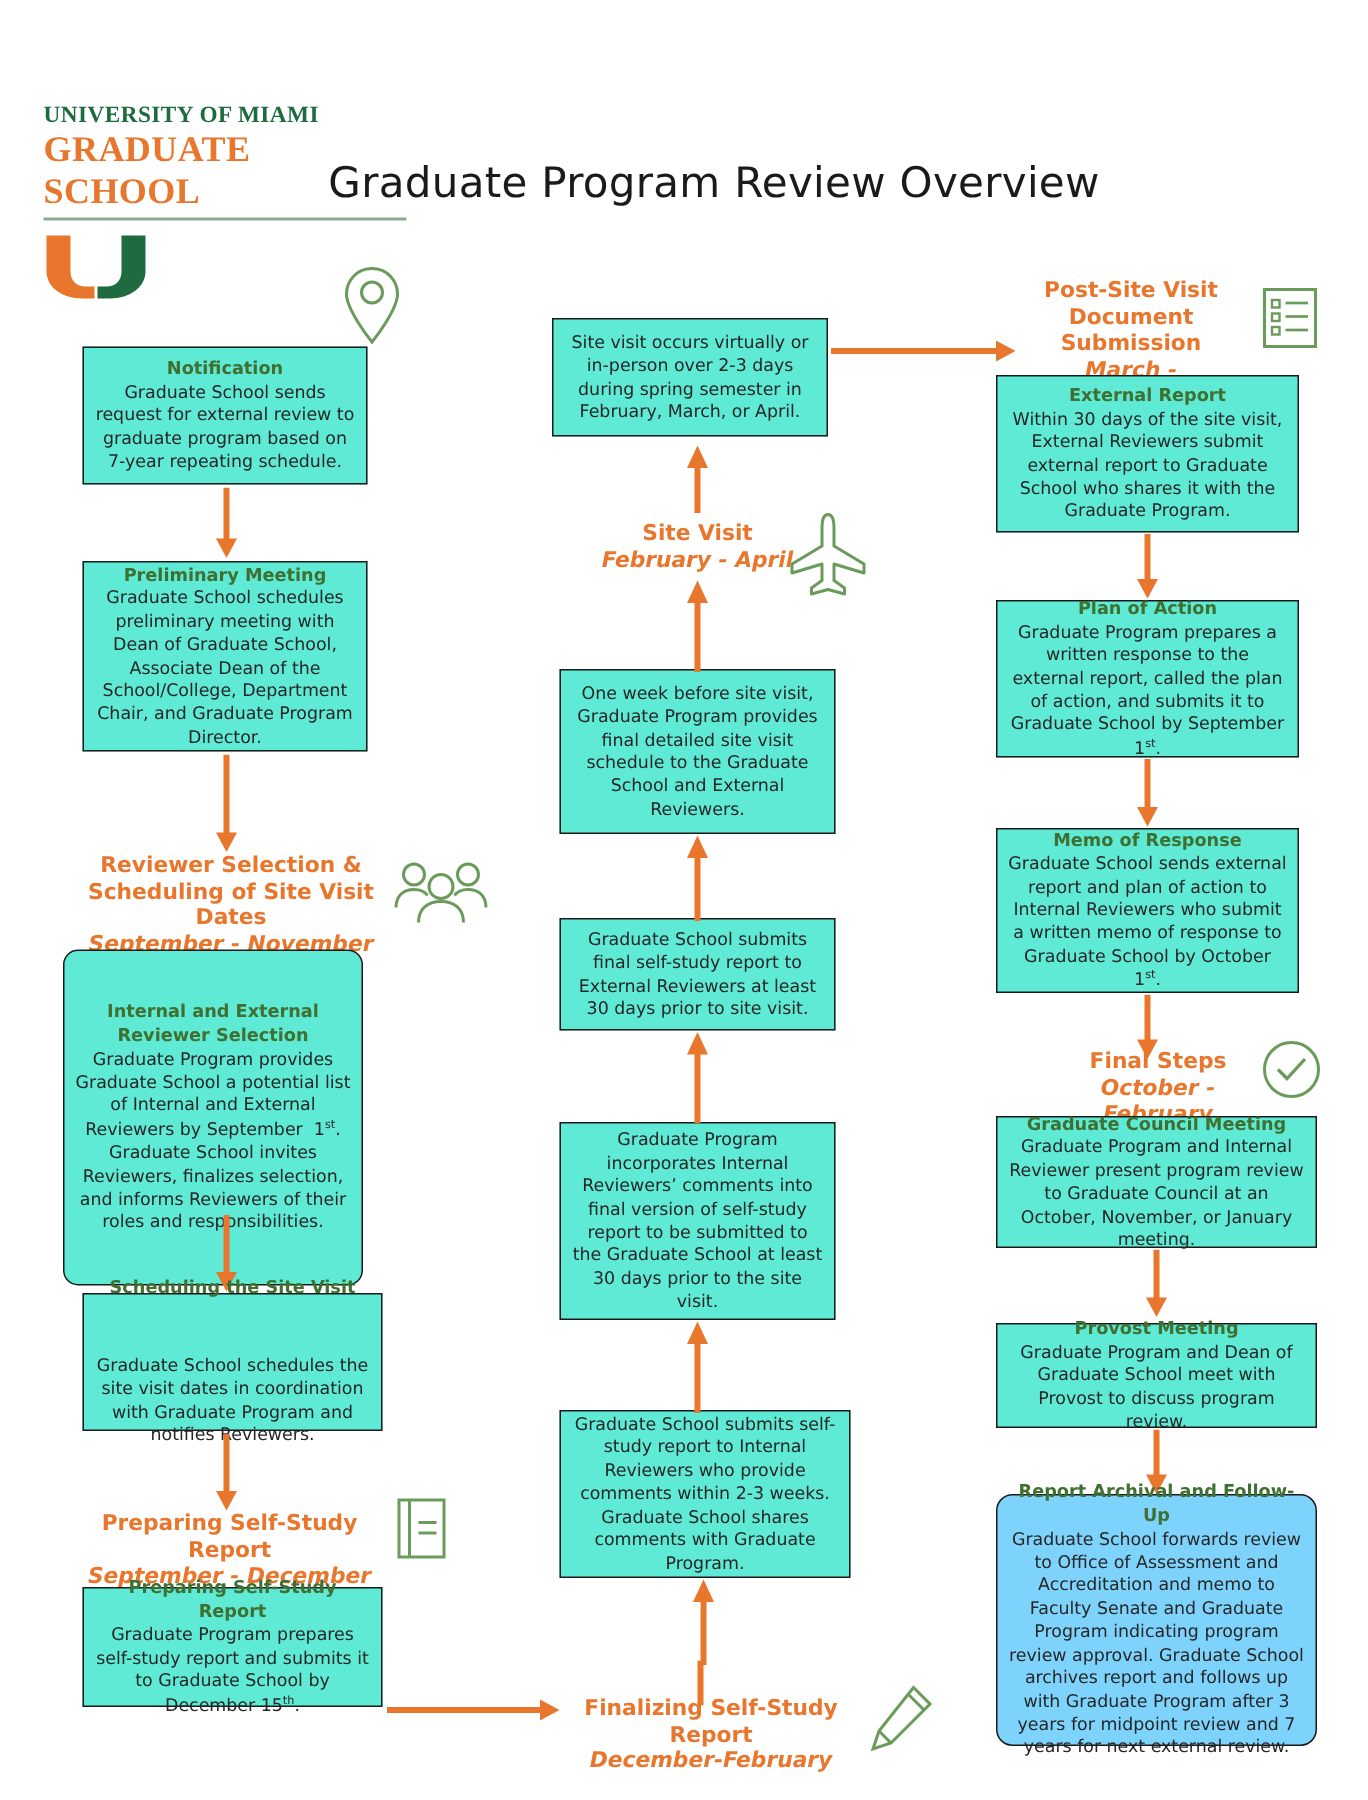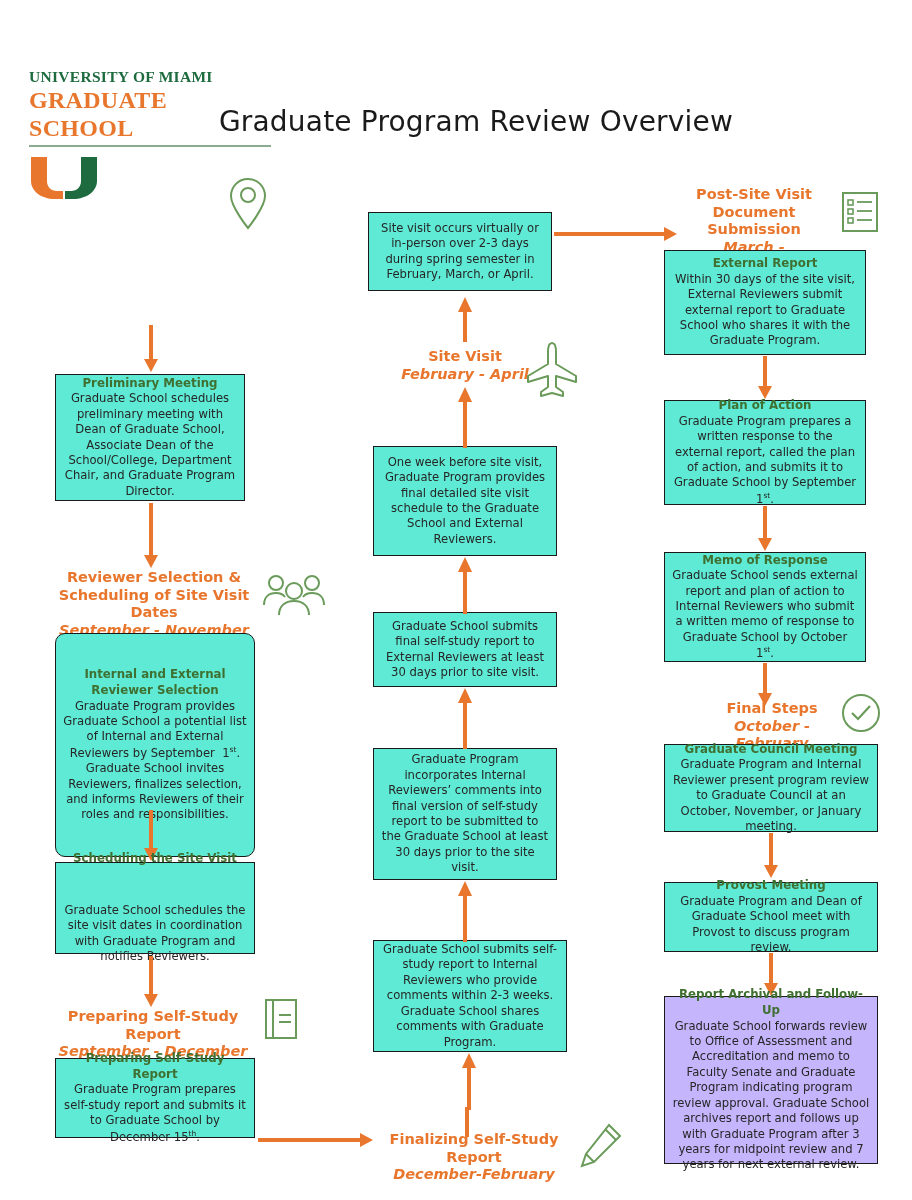--- a/index.html
+++ b/index.html
@@ -54,21 +54,21 @@
     border: 1.3px solid #1a1a1a;
     background: #5eead4;
     text-align: center;
     padding: 5px 7px;
     font-family: "DejaVu Sans", sans-serif;
     font-size: 11.6px;
     line-height: 1.33;
     color: #262626;
     display: flex; flex-direction: column; justify-content: center;
   }
-  .box.shaded { background: #c4b5fd; }
+  .box.shaded { background: #7dd3fc; border-radius: 11px; }
   .box .b-title {
     color: #3f7031; font-weight: 700; font-size: 11.8px; margin-bottom: 0px;
   }
   .box .b-body { white-space: pre-wrap; }
   sup { font-size: 7.5px; vertical-align: super; }
 
   
   .arrow { position: absolute; }
   .arrow svg { display: block; }
 
@@ -94,20 +94,24 @@
   <div class="page-title">Graduate Program Review Overview</div>
 
 
   <div class="icon" style="left:228px; top:176px;">
     <svg width="40" height="56" viewBox="0 0 40 56">
       <path d="M20 3 C10 3 3 11 3 20 C3 31 20 52 20 52 C20 52 37 31 37 20 C37 11 30 3 20 3 Z" fill="none" stroke="#6a9b5a" stroke-width="2"></path>
       <circle cx="20" cy="19" r="7" fill="none" stroke="#6a9b5a" stroke-width="2"></circle>
     </svg>
   </div>
 
+  <div class="box" style="left:55px; top:231px; width:190px; height:92px;">
+    <div class="b-title">Notification</div>
+    <div class="b-body">Graduate School sends request for external review to graduate program based on 7-year repeating schedule.</div>
+  </div>
 
   <div class="arrow" style="left:144px; top:325px;">
     <svg width="14" height="48">
         <path d="M7 0 L7 36" stroke="#e8762c" stroke-width="4" fill="none"></path>
         <path d="M0 34 L7 47 L14 34 Z" fill="#e8762c"></path>
       </svg>
   </div>
 
   <div class="box" style="left:55px; top:374px; width:190px; height:127px;">
     <div class="b-title">Preliminary Meeting</div>
@@ -131,21 +135,21 @@
     <svg width="64" height="48" viewBox="0 0 64 48">
       <circle cx="14" cy="11" r="7" fill="none" stroke="#6a9b5a" stroke-width="2"></circle>
       <circle cx="50" cy="11" r="7" fill="none" stroke="#6a9b5a" stroke-width="2"></circle>
       <circle cx="32" cy="19" r="8" fill="none" stroke="#6a9b5a" stroke-width="2"></circle>
       <path d="M2 33 C2 25 7 21 14 21 C18 21 21 22 23 25" fill="none" stroke="#6a9b5a" stroke-width="2"></path>
       <path d="M62 33 C62 25 57 21 50 21 C46 21 43 22 41 25" fill="none" stroke="#6a9b5a" stroke-width="2"></path>
       <path d="M17 43 C17 34 23 29 32 29 C41 29 47 34 47 43" fill="none" stroke="#6a9b5a" stroke-width="2"></path>
     </svg>
   </div>
 
-  <div class="box" style="left:55px; top:633px; width:200px; height:224px;border-radius:10px;">
+  <div class="box" style="left:42px; top:633px; width:200px; height:224px;border-radius:10px;">
     <div class="b-title">Internal and External Reviewer Selection</div>
     <div class="b-body"><span>Graduate Program provides Graduate School a potential list of Internal and External Reviewers by September  1</span><sup>st</sup><span>. Graduate School invites Reviewers, finalizes selection, and informs Reviewers of their roles and responsibilities.</span></div>
   </div>
 
   <div class="arrow" style="left:144px; top:810px;">
     <svg width="14" height="52">
         <path d="M7 0 L7 40" stroke="#e8762c" stroke-width="4" fill="none"></path>
         <path d="M0 38 L7 51 L14 38 Z" fill="#e8762c"></path>
       </svg>
   </div>

